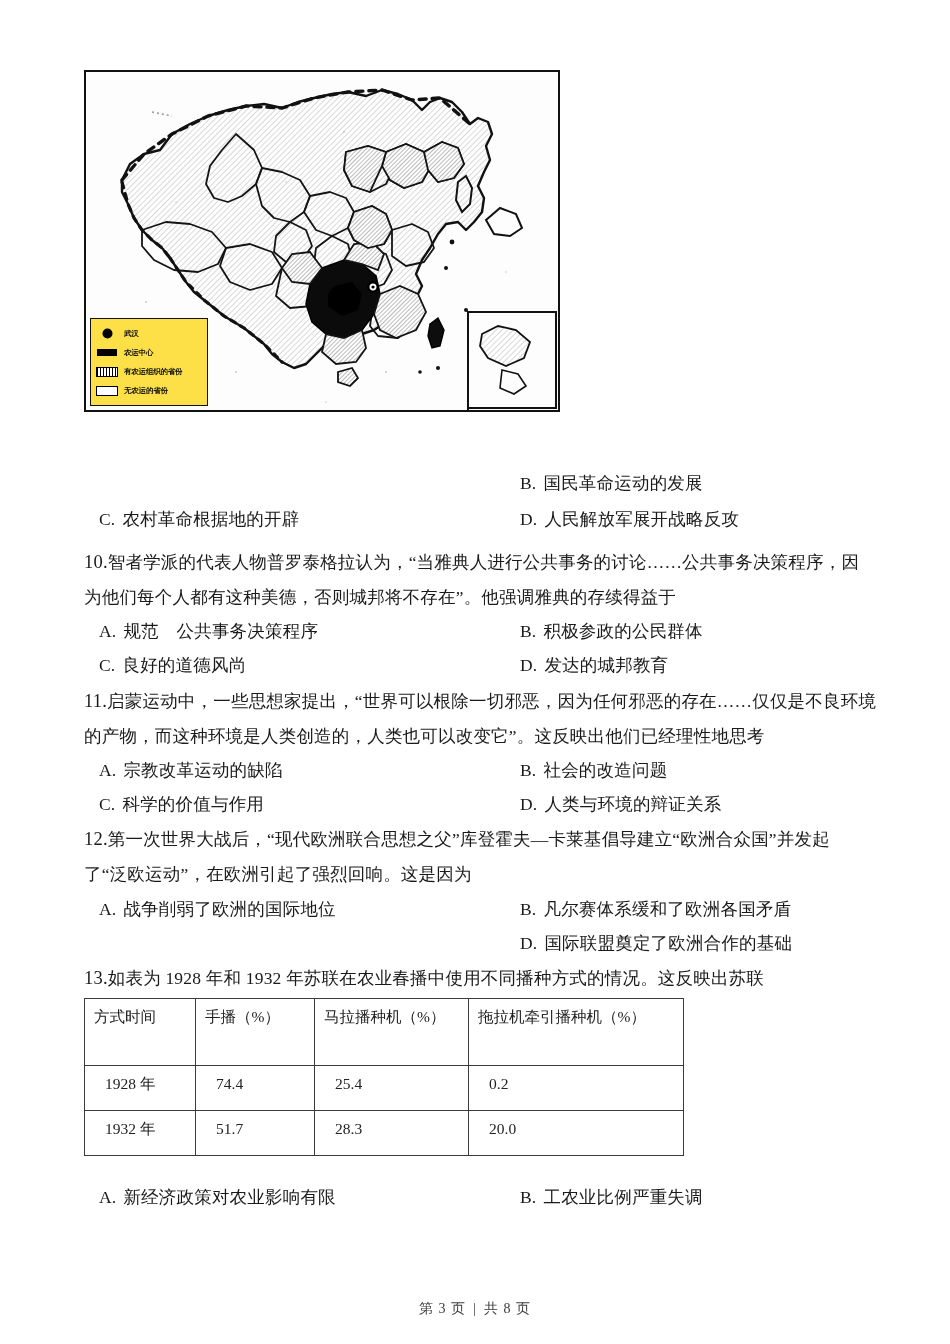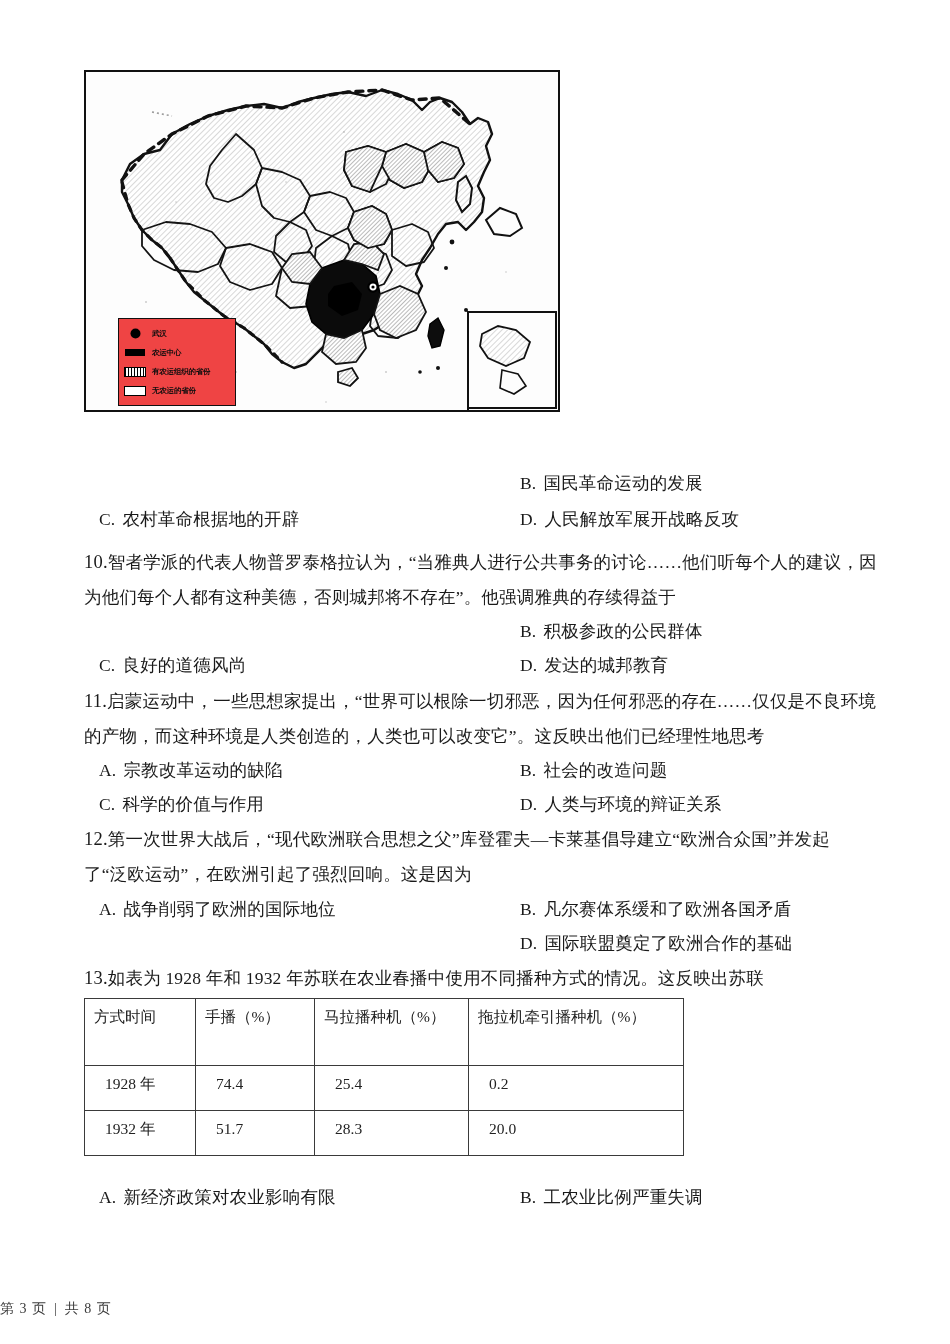--- a/index.html
+++ b/index.html
@@ -36,24 +36,23 @@
   }
   .figure svg { display: block; width: 100%; height: 100%; }
 
   .legend-box {
     position: absolute;
     left: 4px;
     bottom: 4px;
     width: 118px;
     height: 88px;
     border: 1.5px solid #111;
-    background: #ef4444;
+    background: #fde047;
     box-sizing: border-box;
     padding: 5px 4px 4px 5px;
-    margin-left: 28px;
   }
   .legend-row {
     display: flex;
     align-items: center;
     height: 19px;
     gap: 6px;
   }
   .legend-sym { width: 22px; flex: 0 0 22px; display: flex; align-items: center; justify-content: center; }
   .sym-dot { width: 7px; height: 7px; border-radius: 50%; background: #000; box-shadow: 0 0 0 1.5px #000; }
   .sym-solid { width: 20px; height: 7px; background: #000; }
@@ -124,21 +123,21 @@
   .c2 { width: 135px; }
   .c3 { width: 196px; }
   .hdr-mode { white-space: normal; word-break: break-all; }
 
   
   .footer {
     position: absolute;
     left: 0;
     top: 1300px;
     width: 950px;
-    text-align: left;
+    text-align: center;
     font-size: 14px;
     color: #3b3b3b;
     letter-spacing: 1px;
     font-family: "Liberation Serif", serif;
   }
   .footer .sep { margin: 0 7px; }
 </style>
 </head>
 <body>
 
@@ -273,24 +272,27 @@
     <span class="lab">B.</span><span>国民革命运动的发展</span>
   </div>
   <div class="opt col-a" style="top:506px">
     <span class="lab">C.</span><span>农村革命根据地的开辟</span>
   </div>
   <div class="opt col-b" style="top:506px">
     <span class="lab">D.</span><span>人民解放军展开战略反攻</span>
   </div>
 
   <div class="qline" style="top:549px">
-    <span class="qnum">10.</span><span>智者学派的代表人物普罗泰格拉认为，“当雅典人进行公共事务的讨论……他们听每个人的建议，因</span>
+    <span class="qnum">10.</span><span>智者学派的代表人物普罗泰格拉认为，“当雅典人进行公共事务的讨论……公共事务决策程序，因</span>
   </div>
   <div class="qline" style="top:584px">
     <span>为他们每个人都有这种美德，否则城邦将不存在”。他强调雅典的存续得益于</span>
+  </div>
+  <div class="opt col-a" style="top:618px">
+    <span class="lab">A.</span><span>规范　公共事务决策程序</span>
   </div>
   <div class="opt col-b" style="top:618px">
     <span class="lab">B.</span><span>积极参政的公民群体</span>
   </div>
   <div class="opt col-a" style="top:652px">
     <span class="lab">C.</span><span>良好的道德风尚</span>
   </div>
   <div class="opt col-b" style="top:652px">
     <span class="lab">D.</span><span>发达的城邦教育</span>
   </div>

